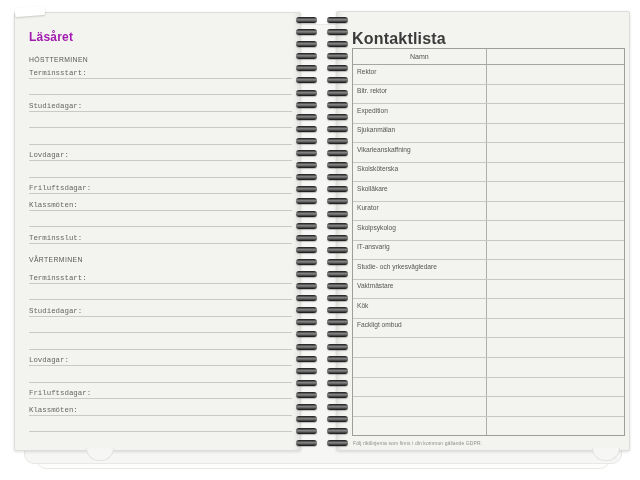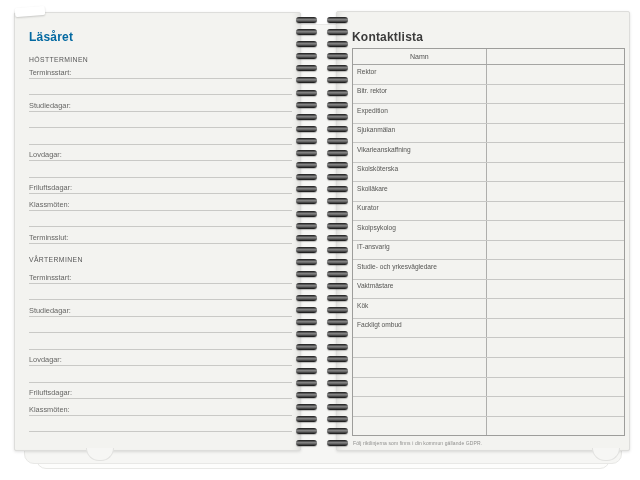--- a/index.html
+++ b/index.html
@@ -23,32 +23,32 @@
   .page-right{left:336px;top:11px;width:292px;height:438px;
     box-shadow:0 1px 3px rgba(0,0,0,.12), inset 7px 0 9px -7px rgba(0,0,0,.14);}
   .corner-fold{position:absolute;left:15px;top:7px;width:30px;height:9px;background:#ffffff;
     transform:rotate(-4deg);border-radius:2px;box-shadow:0 1px 2px rgba(0,0,0,.18);}
   .notch{position:absolute;width:26px;height:12px;background:#f6f6f4;border:1px solid #e2e2e0;
     border-top:none;border-radius:0 0 13px 13px;}
   .notch-left{left:86px;top:448px;}
   .notch-right{left:592px;top:448px;}
 
   
-  .lp-title{position:absolute;left:14px;top:17px;font-size:12px;font-weight:bold;color:#0369a1;letter-spacing:.2px;}
+  .lp-title{position:absolute;left:14px;top:17px;font-size:12px;font-weight:bold;color:#a21caf;letter-spacing:.2px;}
   .section-heading{position:absolute;left:14px;font-size:6.8px;color:#565656;letter-spacing:.4px;}
   .heading-autumn{top:43px;}
   .heading-spring{top:243px;}
-  .rows{position:absolute;left:14px;width:263px;}
+  .rows{position:absolute;left:14px;width:263px;font-family:Liberation Mono, monospace;}
   .rows-autumn{top:49px;}
   .rows-spring{top:254px;}
   .frow{height:15.5px;border-bottom:1px solid #c9c9c6;display:flex;align-items:flex-end;}
   .frow .flabel{font-size:7.4px;color:#666664;line-height:8px;padding-bottom:1px;white-space:nowrap;}
 
   
-  .rp-title{position:absolute;left:15px;top:18px;font-size:12px;font-weight:bold;color:#3b3b3b;letter-spacing:.2px;}
+  .rp-title{position:absolute;left:15px;top:18px;font-size:16px;font-weight:bold;color:#3b3b3b;letter-spacing:.2px;}
   .contact-table{
     position:absolute;left:15px;top:36px;width:273px;height:388px;
     border:1px solid #9d9d9b;display:flex;flex-direction:column;box-sizing:border-box;
   }
   .col-divider{position:absolute;left:49%;top:0;bottom:0;width:1px;background:#aeaeac;}
   .t-header{height:15px;flex:none;border-bottom:1px solid #a5a5a3;position:relative;}
   .t-header .hname{position:absolute;left:0;top:0;width:49%;height:100%;display:flex;align-items:center;justify-content:center;
     font-size:7px;color:#525252;}
   .t-row{flex:1;border-bottom:1px solid #c7c7c5;position:relative;}
   .t-row:last-child{border-bottom:none;}

